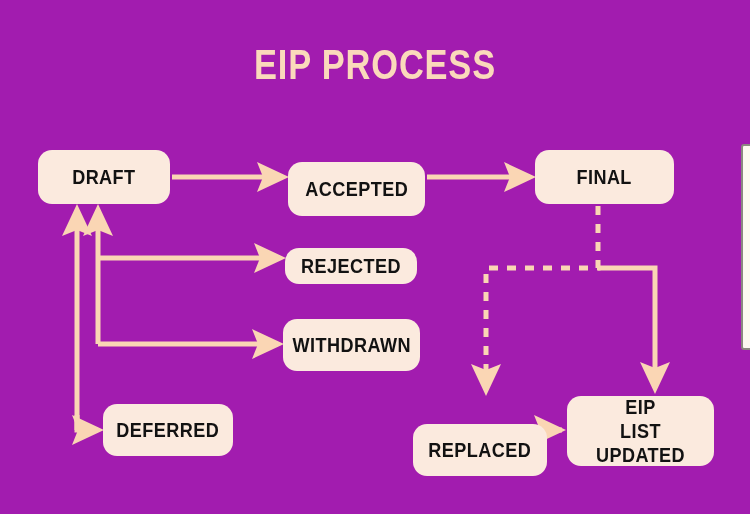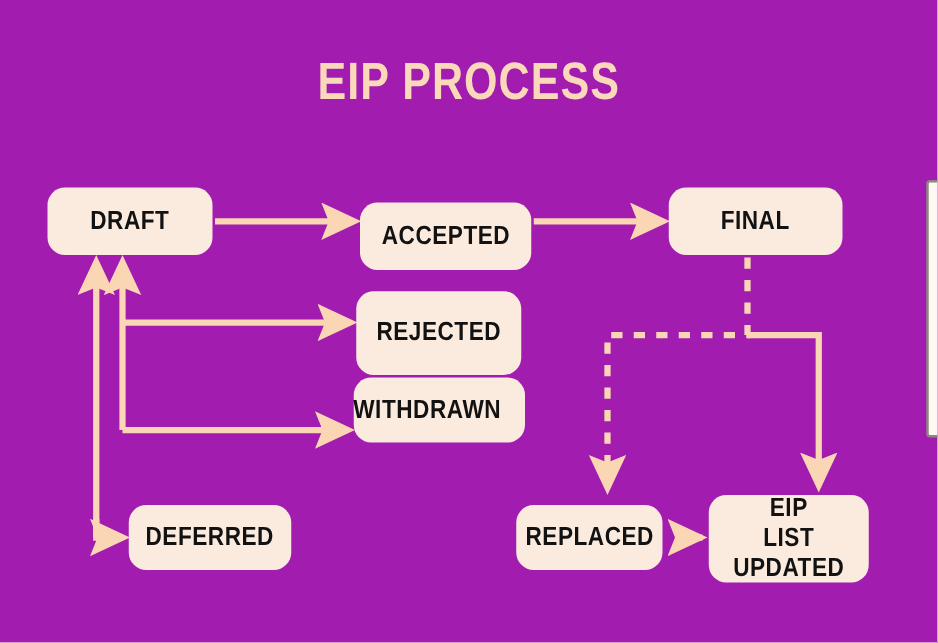--- a/index.html
+++ b/index.html
@@ -122,36 +122,36 @@
   </div>
 
   <div class="node" style="left:288px; top:162px; width:137px; height:54px;">
     <span class="node-label">ACCEPTED</span>
   </div>
 
   <div class="node" style="left:535px; top:150px; width:139px; height:54px;">
     <span class="node-label">FINAL</span>
   </div>
 
-  <div class="node" style="left:285px; top:233px; width:132px; height:67px;">
+  <div class="node" style="left:285px; top:248px; width:132px; height:36px;">
     <span class="node-label">REJECTED</span>
   </div>
 
-  <div class="node" style="left:283px; top:302px; width:137px; height:52px;justify-content:flex-end;">
+  <div class="node" style="left:283px; top:319px; width:137px; height:52px;">
     <span class="node-label">WITHDRAWN</span>
   </div>
 
   <div class="node" style="left:103px; top:404px; width:130px; height:52px;text-align:center;">
     <span class="node-label">DEFERRED</span>
   </div>
 
-  <div class="node" style="left:413px; top:404px; width:117px; height:52px;">
+  <div class="node" style="left:413px; top:424px; width:134px; height:52px;">
     <span class="node-label">REPLACED</span>
   </div>
 
-  <div class="node" style="left:567px; top:396px; width:128px; height:70px;">
+  <div class="node" style="left:567px; top:396px; width:147px; height:70px;">
     <span class="node-label">EIP
 LIST UPDATED</span>
   </div>
 
   <div id="side-panel"></div>
 
 </div>
 
 </body></html>

